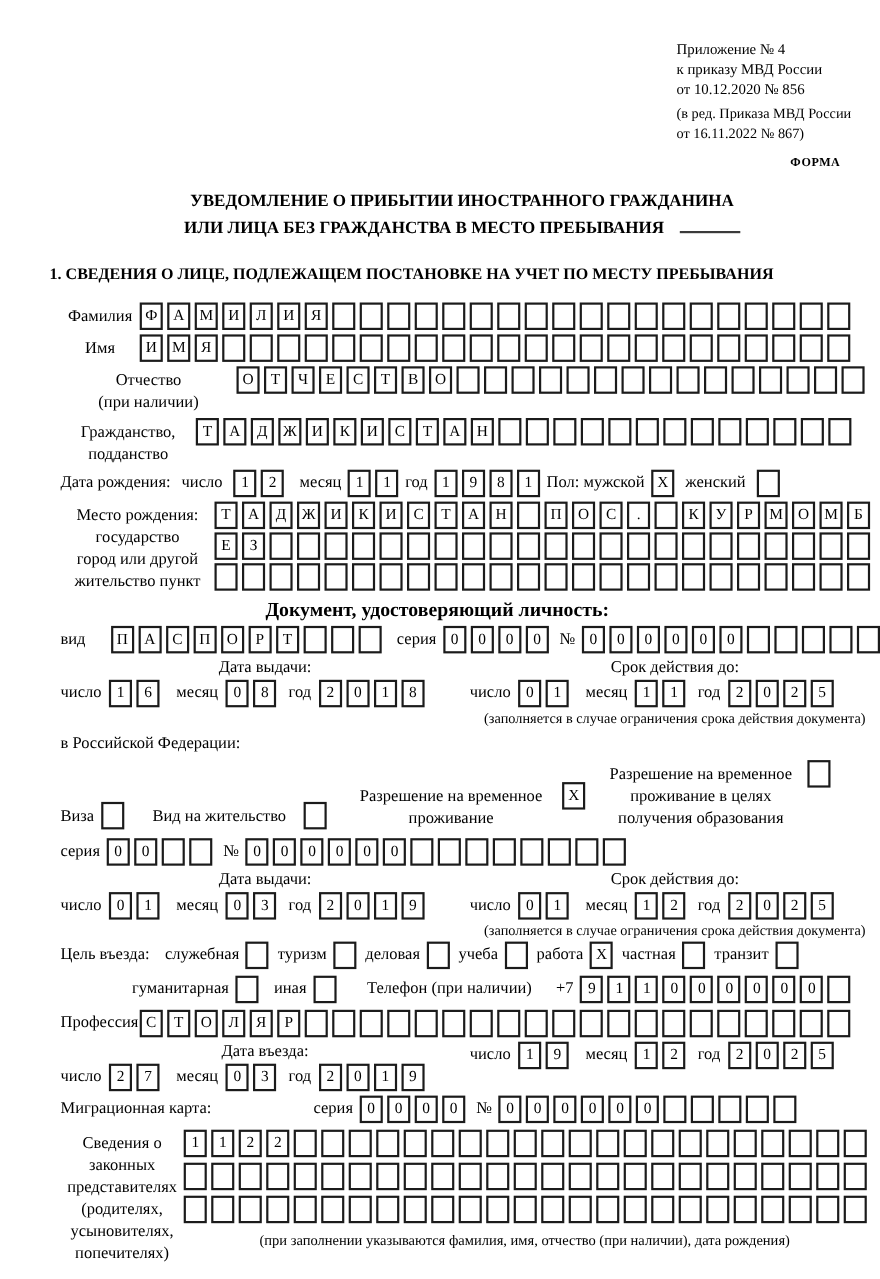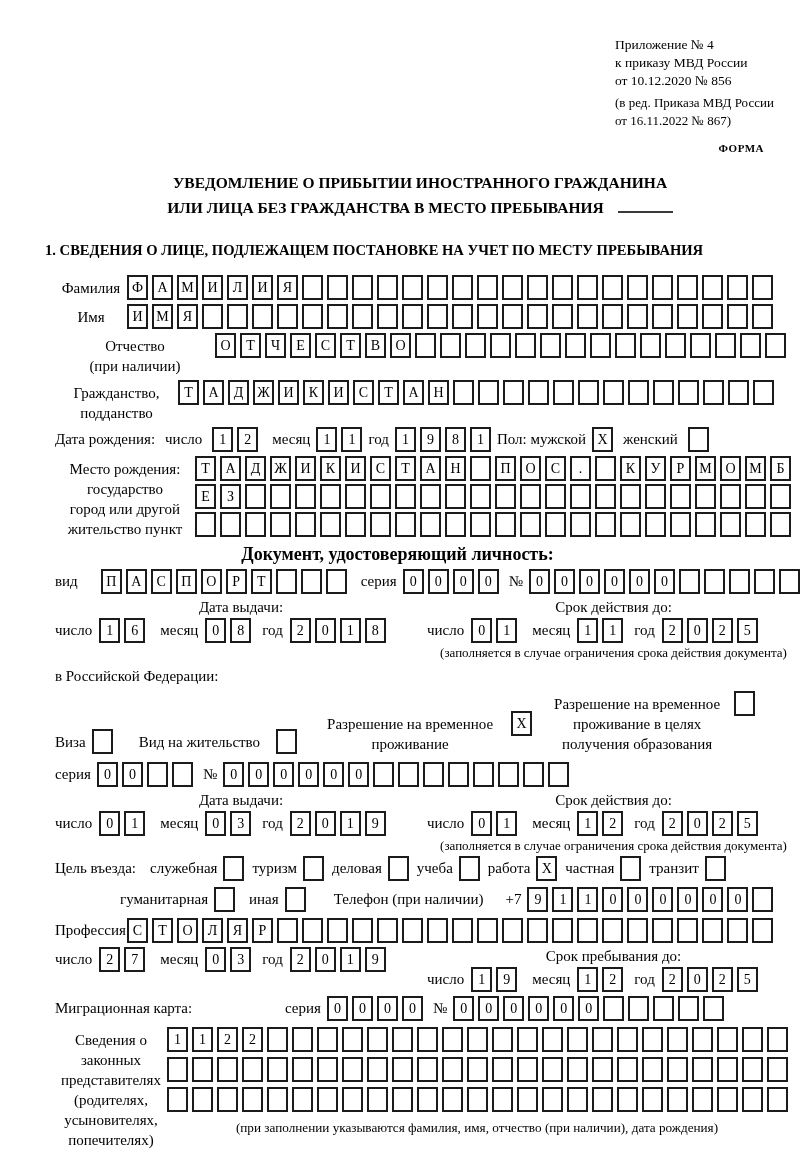--- a/index.html
+++ b/index.html
@@ -580,20 +580,21 @@
         <span class="cell"></span>
         <span class="cell"></span>
         <span class="cell"></span>
         <span class="cell"></span>
         <span class="cell"></span>
       </span>
   </div>
 
   <div class="date-pair" style="margin-top:4px;">
     <div class="dg-left">
+      <div class="dg-head">Дата въезда:</div>
       <div class="date-line">
         <span class="t">число</span>
         <span class="cells mr10">
             <span class="cell">2</span>
             <span class="cell">7</span>
           </span>
         <span class="t">месяц</span>
         <span class="cells mr6">
             <span class="cell">0</span>
             <span class="cell">3</span>
@@ -601,21 +602,20 @@
         <span class="t">год</span>
         <span class="cells">
             <span class="cell">2</span>
             <span class="cell">0</span>
             <span class="cell">1</span>
             <span class="cell">9</span>
           </span>
       </div>
     </div>
     <div class="dg-right">
-      <div class="dg-head">Срок пребывания до:</div>
       <div class="date-line">
         <span class="t">число</span>
         <span class="cells mr10">
             <span class="cell">1</span>
             <span class="cell">9</span>
           </span>
         <span class="t">месяц</span>
         <span class="cells mr6">
             <span class="cell">1</span>
             <span class="cell">2</span>

